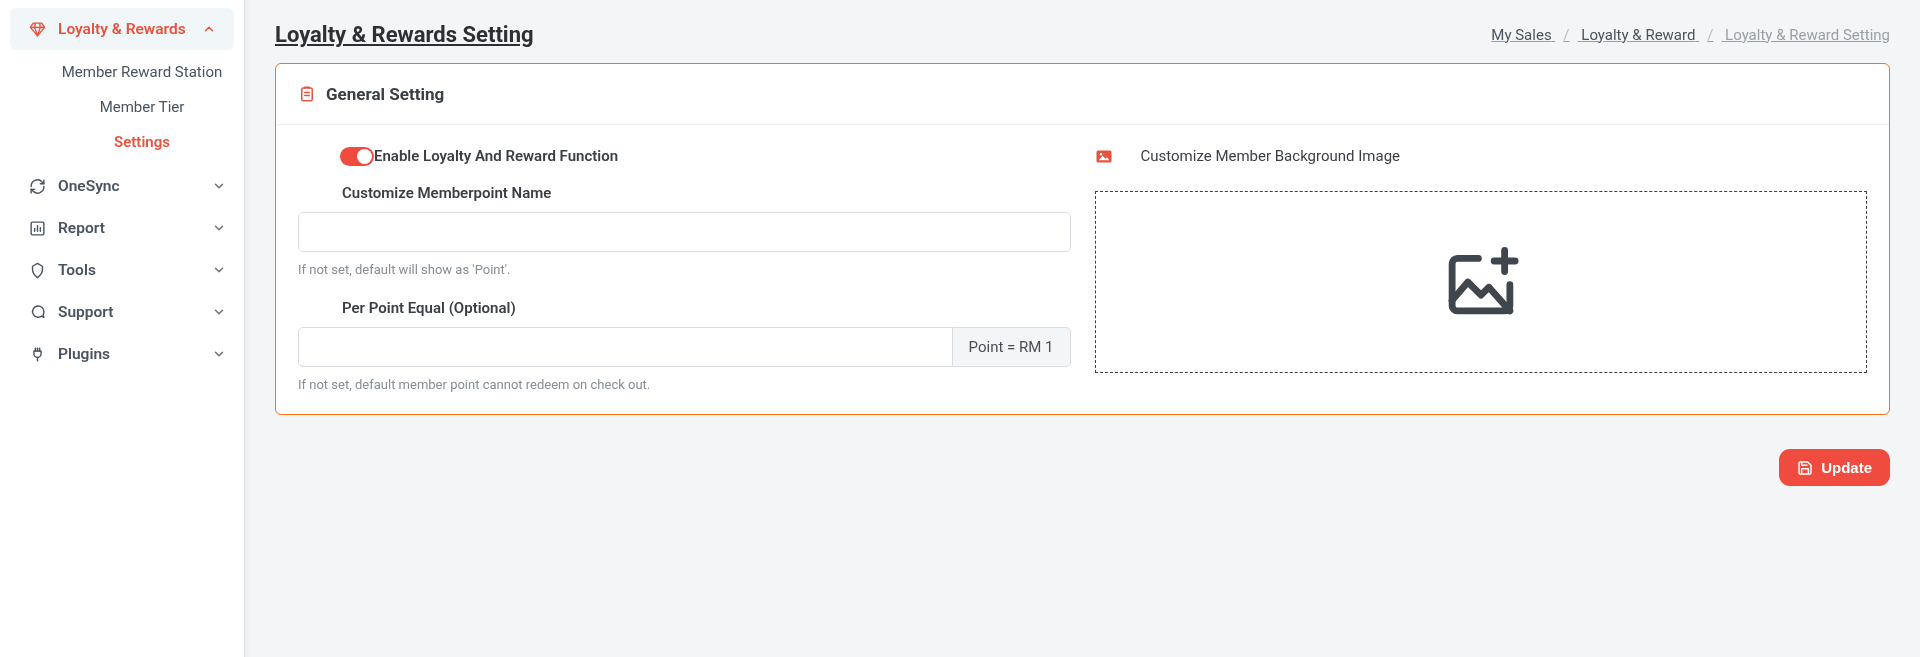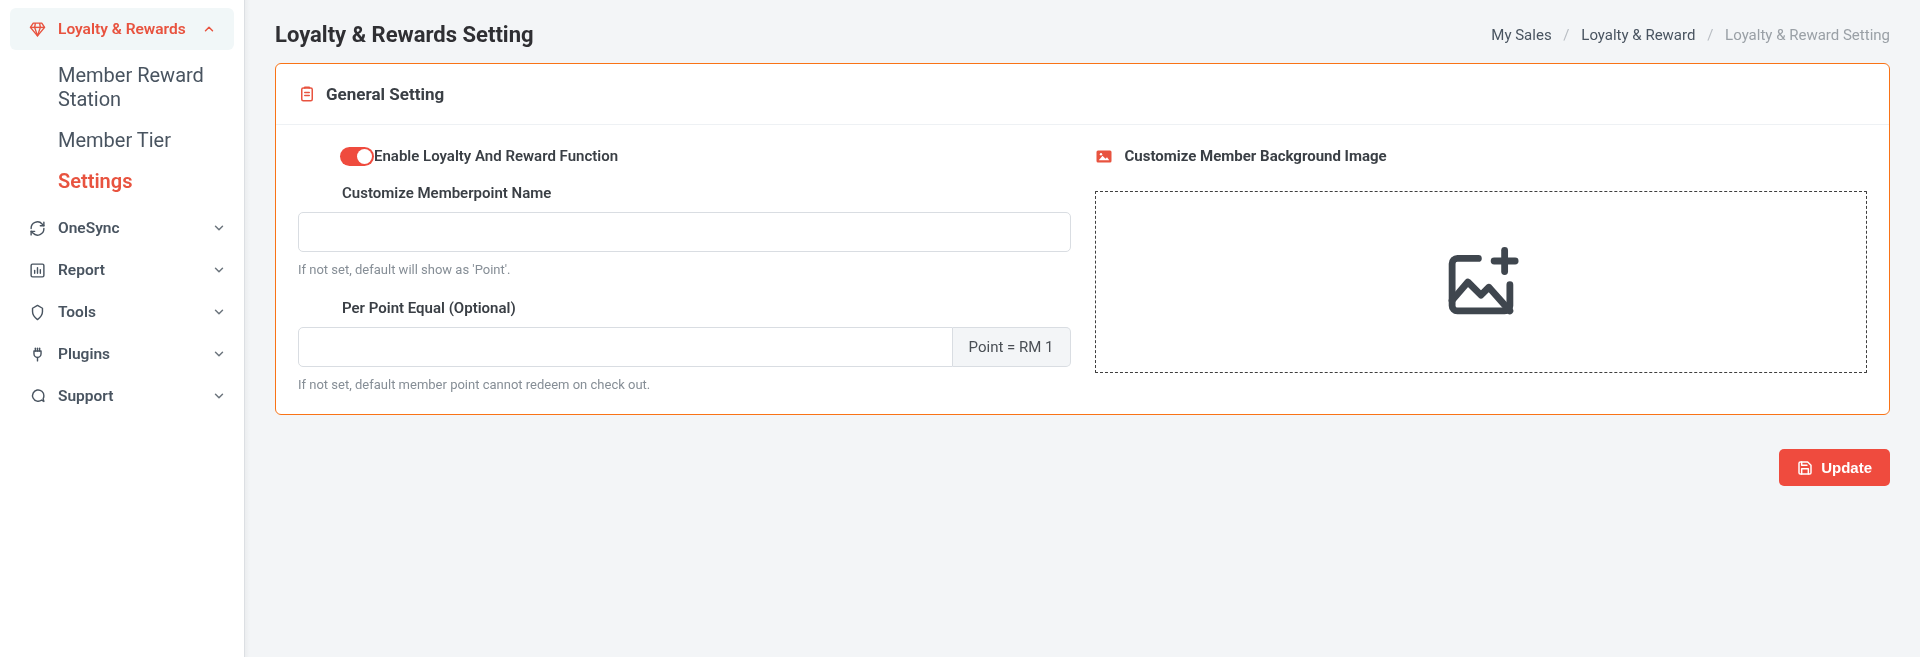--- a/index.html
+++ b/index.html
@@ -56,35 +56,36 @@
     color:var(--red);
     border-radius:6px;
     margin:0 10px 4px 10px;
     padding-left:16px;
   }
   .nav-group.active .chev{color:var(--red);}
   .sub-items{margin:2px 0 6px 0;}
   .sub-item{
     padding:8.5px 18px 8.5px 58px;
     color:#495460;
-    font-size:20px;
+    font-size:15px;
     cursor:pointer;
+    text-align:center;
   }
   .sub-item.active{color:var(--red);font-weight:600;}
   
   
   .main{flex:1;display:flex;flex-direction:column;overflow:auto;}
   .topbar{
     display:flex;align-items:center;
     padding:22px 30px 16px 30px;
   }
   .page-title{
-    font-size:22px;font-weight:700;color:#2f2f33;
-  }
-  .breadcrumb{margin-left:auto;color:#9aa0a6;font-size:15px;}
+    font-size:22px;font-weight:700;color:#2f2f33;text-decoration:underline;
+  }
+  .breadcrumb{margin-left:auto;color:#9aa0a6;font-size:15px;text-decoration:underline;}
   .breadcrumb .bc{color:#495460;}
   .breadcrumb .bc.link{cursor:pointer;}
   .breadcrumb .sep{margin:0 8px;color:#b8bdc3;}
   .breadcrumb .bc.current{color:#9aa0a6;}
   
   .card{
     background:var(--panel);
     border:1px solid #f97316;
     border-radius:6px;
     margin:0 30px;
@@ -113,32 +114,32 @@
   }
   .help{font-size:13px;color:#868e96;margin-top:10px;}
   .input-group{display:flex;}
   .input-group .text-input{border-radius:5px 0 0 5px;}
   .addon{
     border:1px solid #d9dde2;border-left:none;background:#f3f5f7;color:#4a4f55;
     padding:0 16px;display:flex;align-items:center;border-radius:0 5px 5px 0;font-size:15px;white-space:nowrap;
   }
   .spaced{margin-top:22px;}
   
-  .img-label{display:flex;align-items:center;gap:12px;font-weight:700;color:#3a3f45;font-size:15px;margin-bottom:26px;}
+  .img-label{display:flex;align-items:center;gap:28px;font-weight:400;color:#3a3f45;font-size:15px;margin-bottom:26px;}
   .img-label .ico{color:var(--red);display:inline-flex;}
   .dropzone{
     border:1.5px dashed #3f3f3f;
     height:182px;border-radius:1px;
     display:flex;align-items:center;justify-content:center;
     cursor:pointer;
   }
   
   .footer{display:flex;justify-content:flex-end;padding:34px 30px 0 30px;}
   .btn{
-    background:var(--red2);color:#fff;border:none;border-radius:5px;
+    background:var(--red2);color:#fff;border:none;border-radius:11px;
     padding:10px 18px;font-size:15px;font-weight:600;display:inline-flex;align-items:center;gap:8px;cursor:pointer;
   }
   svg{display:block;}
 </style>
 </head>
 <body>
 
 <div class="layout">
   <aside class="sidebar">
 
@@ -197,52 +198,52 @@
       </span>
     </div>
 
     <div class="nav-group">
       <span class="ico">
         <svg width="17" height="17" viewBox="0 0 24 24" fill="none" stroke="currentColor" stroke-width="2" stroke-linecap="round" stroke-linejoin="round">
             <path d="M12 2l7 4v5c0 5-3 8-7 11-4-3-7-6-7-11V6l7-4z"></path>
           </svg>
       </span>
       <span>Tools</span>
+      <span class="chev">
+        <svg width="14" height="14" viewBox="0 0 24 24" fill="none" stroke="currentColor" stroke-width="2.5" stroke-linecap="round" stroke-linejoin="round">
+            <polyline points="6 9 12 15 18 9"></polyline>
+          </svg>
+      </span>
+    </div>
+
+    <div class="nav-group">
+      <span class="ico">
+        <svg width="17" height="17" viewBox="0 0 24 24" fill="none" stroke="currentColor" stroke-width="2" stroke-linecap="round" stroke-linejoin="round">
+            <path d="M21 11a8 8 0 1 0-3 6l3 2-1-4a8 8 0 0 0 1-4z"></path>
+          </svg>
+      </span>
+      <span>Support</span>
       <span class="chev">
         <svg width="14" height="14" viewBox="0 0 24 24" fill="none" stroke="currentColor" stroke-width="2.5" stroke-linecap="round" stroke-linejoin="round">
             <polyline points="6 9 12 15 18 9"></polyline>
           </svg>
       </span>
     </div>
 
     <div class="nav-group">
       <span class="ico">
         <svg width="17" height="17" viewBox="0 0 24 24" fill="none" stroke="currentColor" stroke-width="2" stroke-linecap="round" stroke-linejoin="round">
             <path d="M12 3v4"></path>
             <path d="M7 7h10v4a5 5 0 0 1-10 0V7z"></path>
             <path d="M9 3v4"></path>
             <path d="M15 3v4"></path>
             <path d="M12 16v5"></path>
           </svg>
       </span>
       <span>Plugins</span>
-      <span class="chev">
-        <svg width="14" height="14" viewBox="0 0 24 24" fill="none" stroke="currentColor" stroke-width="2.5" stroke-linecap="round" stroke-linejoin="round">
-            <polyline points="6 9 12 15 18 9"></polyline>
-          </svg>
-      </span>
-    </div>
-
-    <div class="nav-group">
-      <span class="ico">
-        <svg width="17" height="17" viewBox="0 0 24 24" fill="none" stroke="currentColor" stroke-width="2" stroke-linecap="round" stroke-linejoin="round">
-            <path d="M21 11a8 8 0 1 0-3 6l3 2-1-4a8 8 0 0 0 1-4z"></path>
-          </svg>
-      </span>
-      <span>Support</span>
       <span class="chev">
         <svg width="14" height="14" viewBox="0 0 24 24" fill="none" stroke="currentColor" stroke-width="2.5" stroke-linecap="round" stroke-linejoin="round">
             <polyline points="6 9 12 15 18 9"></polyline>
           </svg>
       </span>
     </div>
 
   </aside>
 
   <main class="main">

